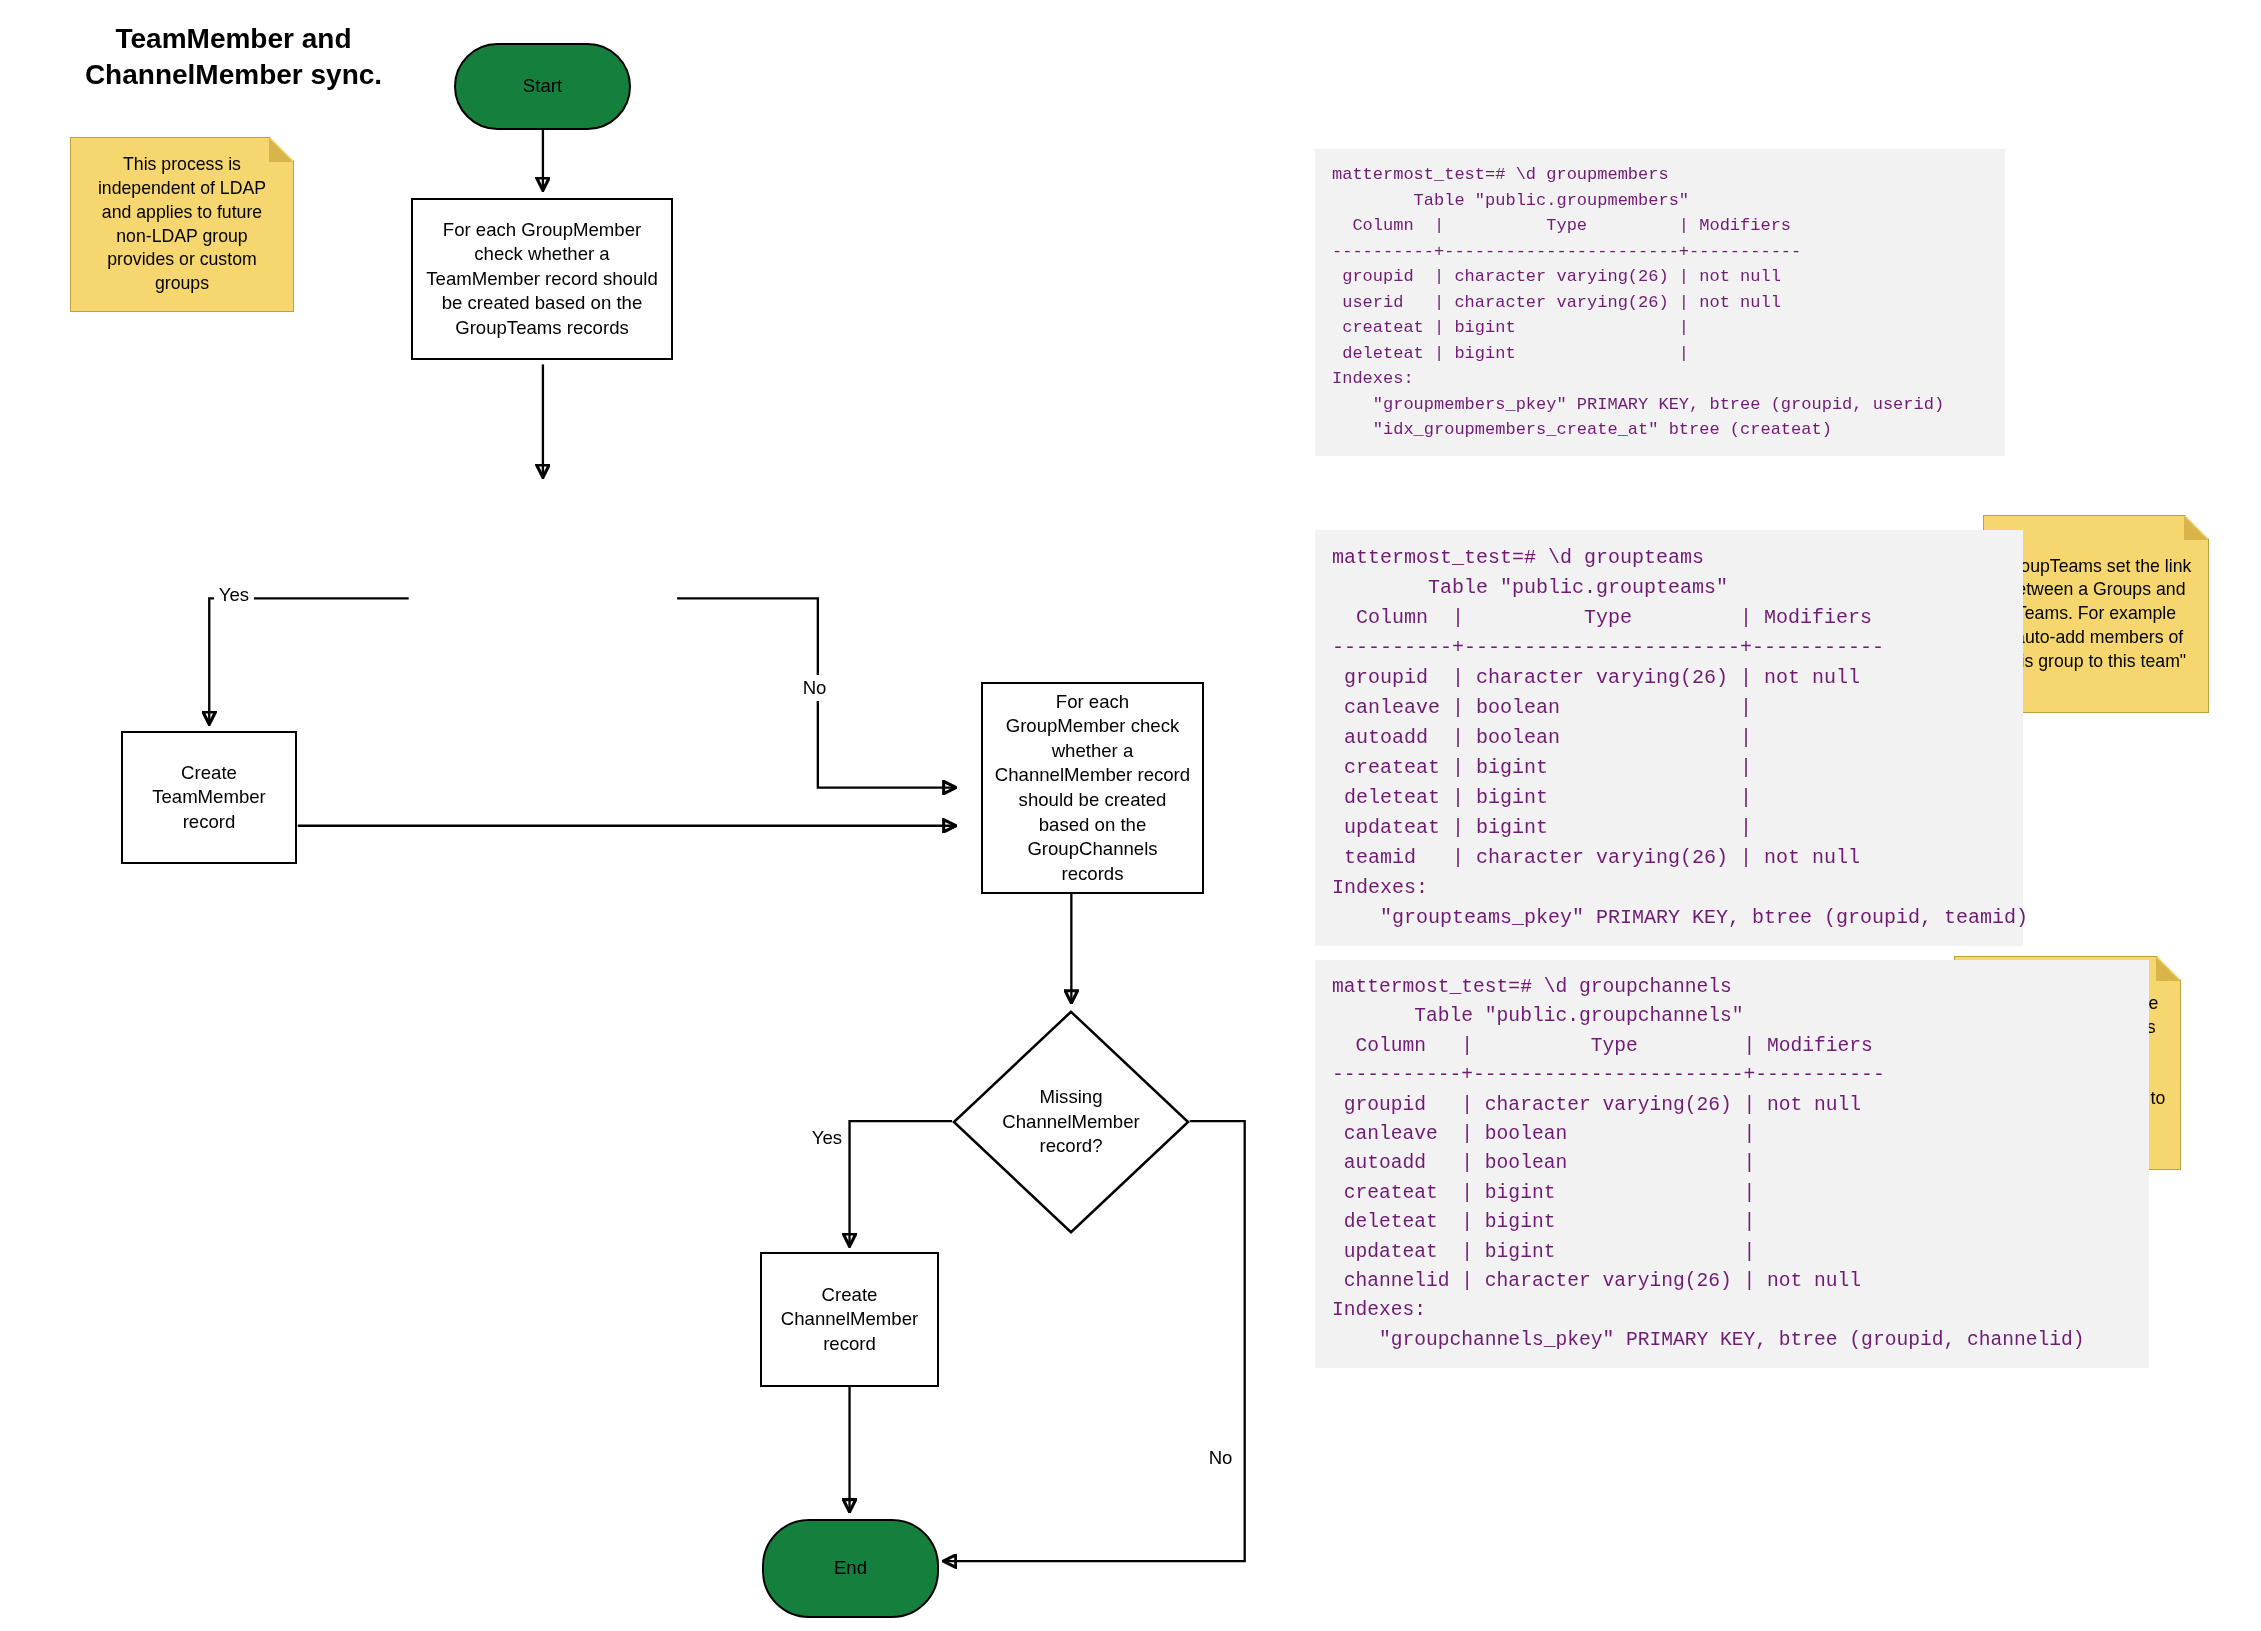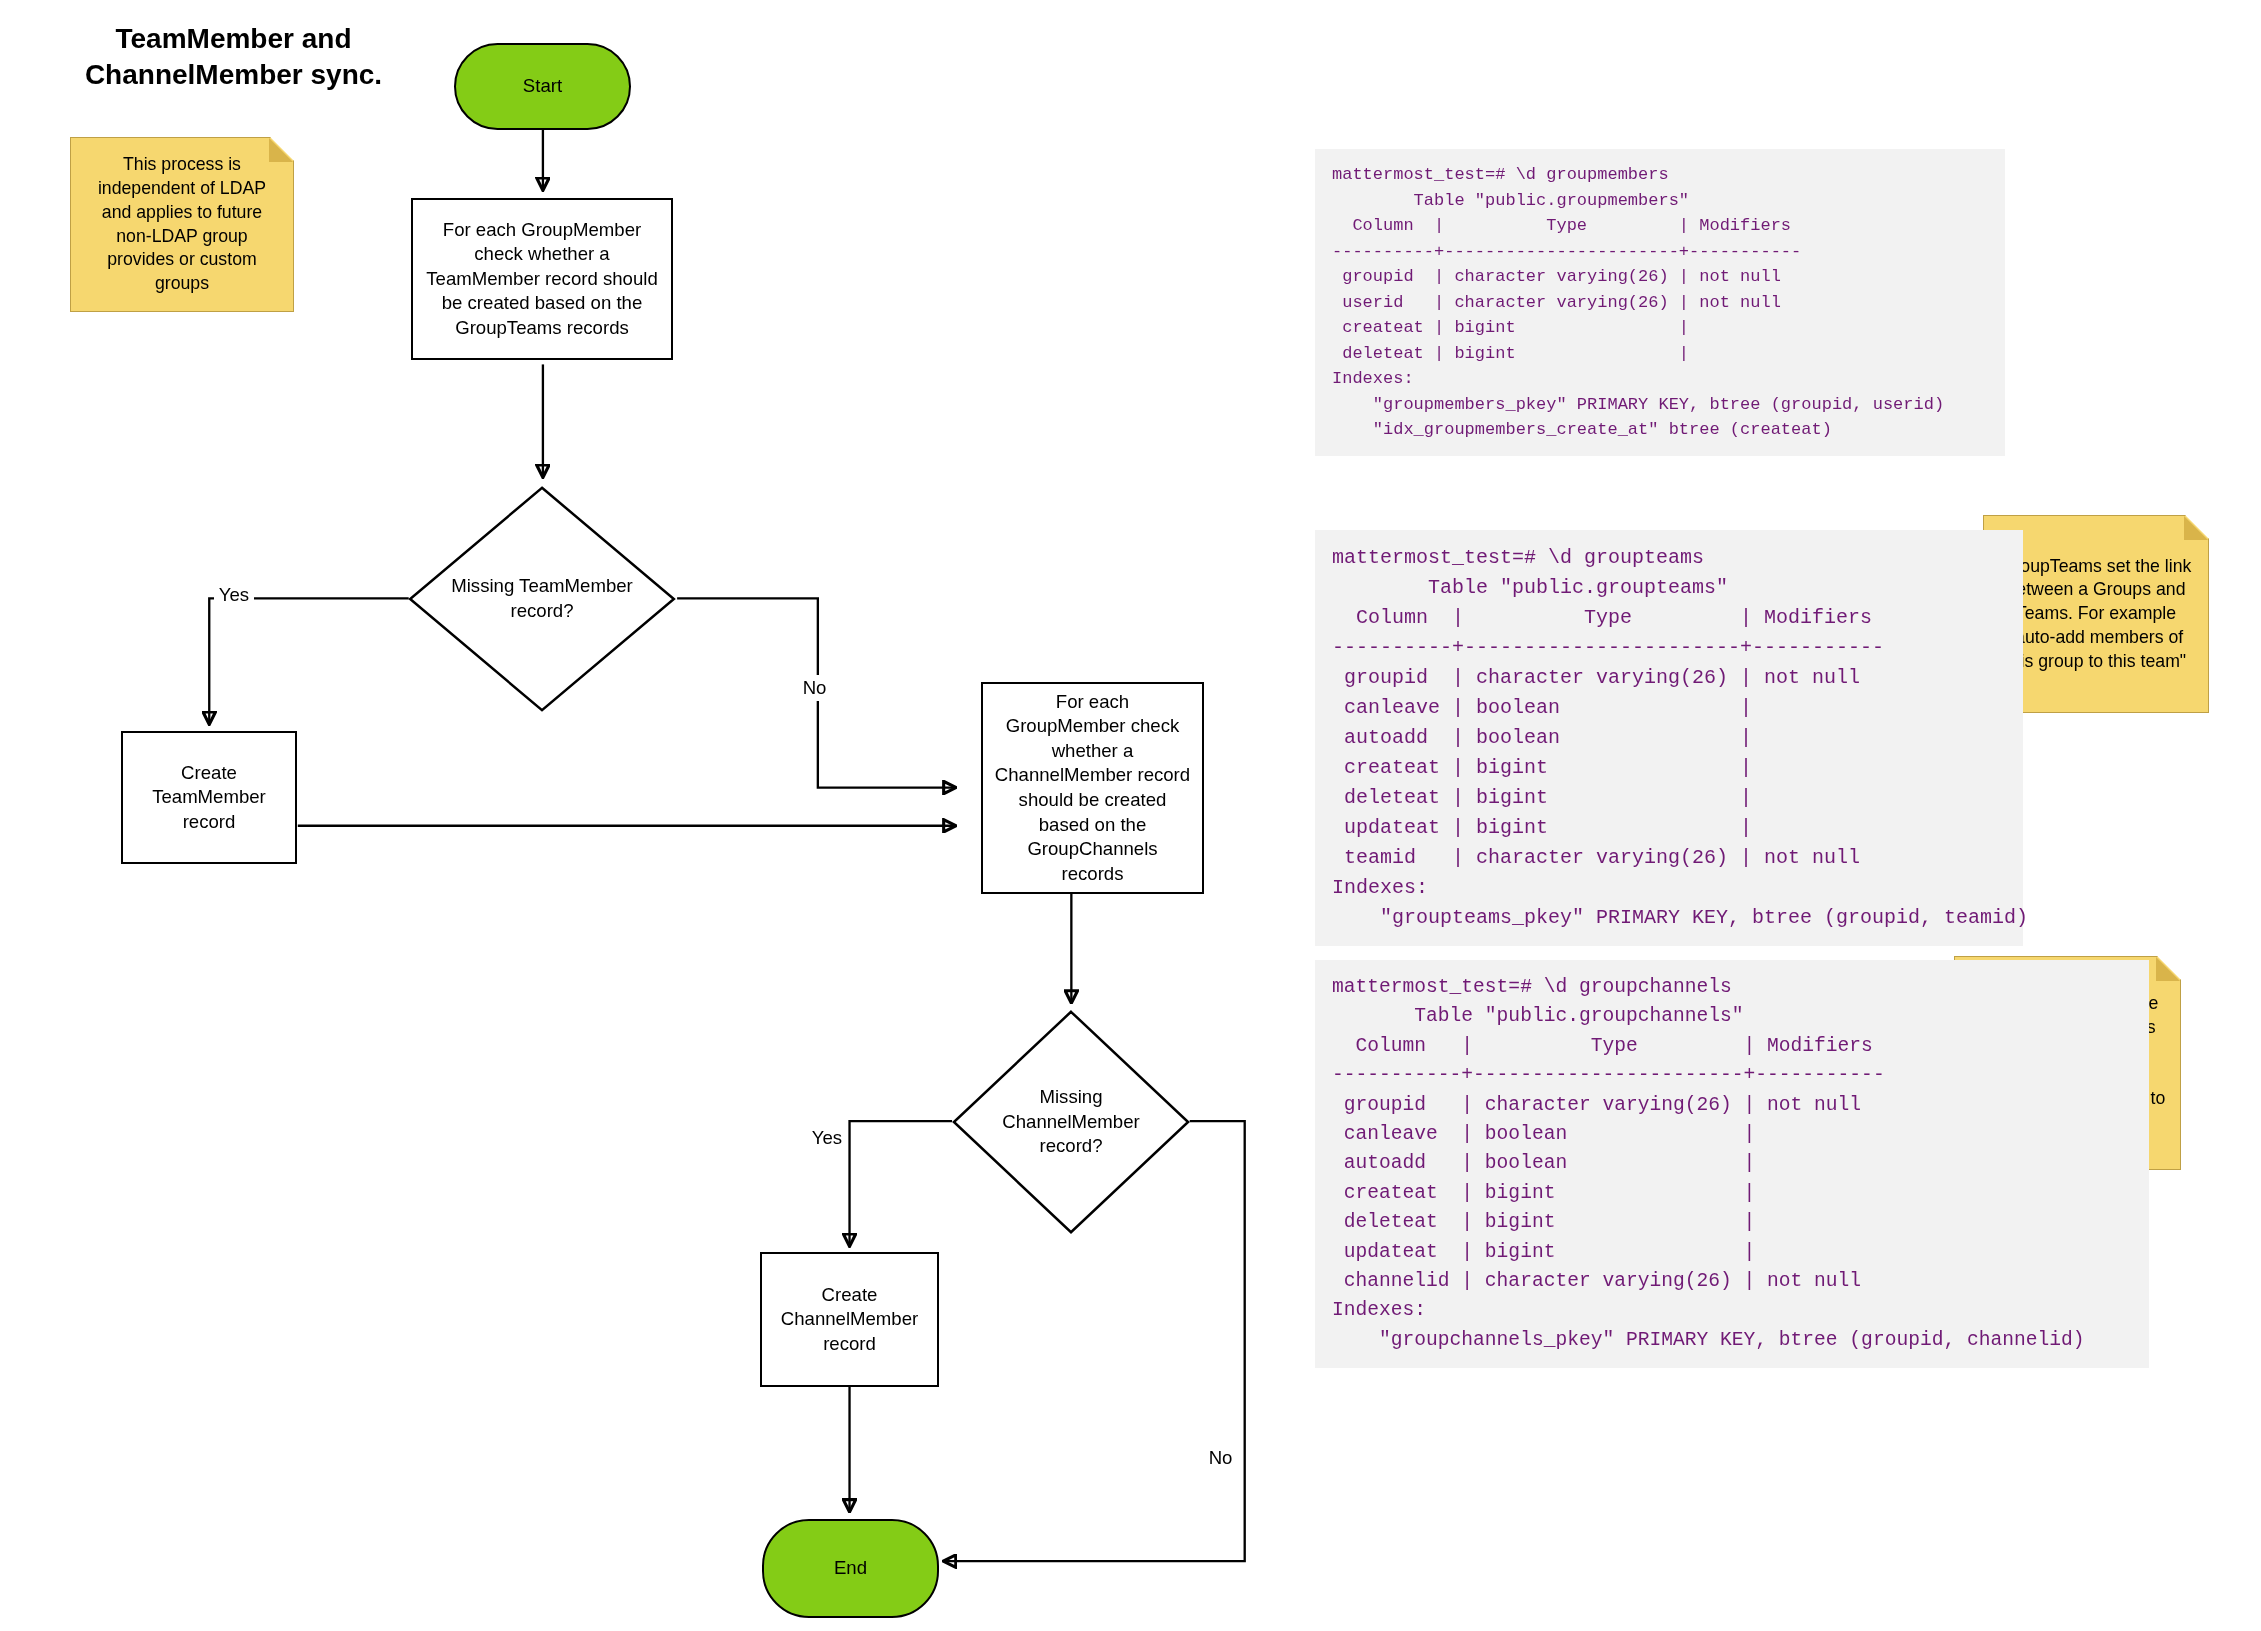--- a/index.html
+++ b/index.html
@@ -15,21 +15,21 @@
     position: absolute; left: 75px; top: 20.5px; width: 317px;
     font-size: 28px; font-weight: bold; text-align: center;
     line-height: 1.3; white-space: pre-line;
   }
 
   .node {
     position: absolute; display: flex; align-items: center; justify-content: center;
     text-align: center; font-size: 18.6px; line-height: 1.32; color: #000;
   }
   .box  { background: #fff; border: 2.3px solid #000; padding: 7.5px 11.2px; }
-  .pill { background: #84cc16; border: 2.3px solid #000; border-radius: 47px; }
+  .pill { background: #15803d; border: 2.3px solid #000; border-radius: 47px; }
 
   .diamond svg { position: absolute; inset: 0; width: 100%; height: 100%; }
   .diamond polygon { fill: #fff; stroke: #000; stroke-width: 2.5; }
   .diamond .node-text { position: relative; z-index: 1; padding: 0 41px; }
 
   .edge-label {
     position: absolute; font-size: 18.6px; line-height: 1.2;
     background: #fff; padding: 1.9px 4.7px;
   }
   .edge-label.plain { background: transparent; }
@@ -93,26 +93,20 @@
   </div>
 
   <div class="node pill" style="left:454px; top:43px; width:177px; height:87px;">
     <div class="node-text">Start</div>
   </div>
 
   <div class="node box" style="left:411px; top:198px; width:262px; height:162px;">
     <div class="node-text">For each GroupMember check whether a TeamMember record should be created based on the GroupTeams records</div>
   </div>
 
-  <div class="node diamond" style="left:408px; top:486px; width:268px; height:226px;">
-    <svg viewBox="0 0 100 100" preserveAspectRatio="none">
-      <polygon points="50,0.8 99.2,50 50,99.2 0.8,50" vector-effect="non-scaling-stroke"></polygon>
-    </svg>
-    <div class="node-text">Missing TeamMember record?</div>
-  </div>
 
   <div class="node box" style="left:121px; top:731px; width:176px; height:133px;">
     <div class="node-text">Create TeamMember record</div>
   </div>
 
   <div class="node box" style="left:981px; top:682px; width:223px; height:212px;">
     <div class="node-text">For each GroupMember check whether a ChannelMember record should be created based on the GroupChannels records</div>
   </div>
 
   <div class="node diamond" style="left:952px; top:1010px; width:238px; height:224px;">

